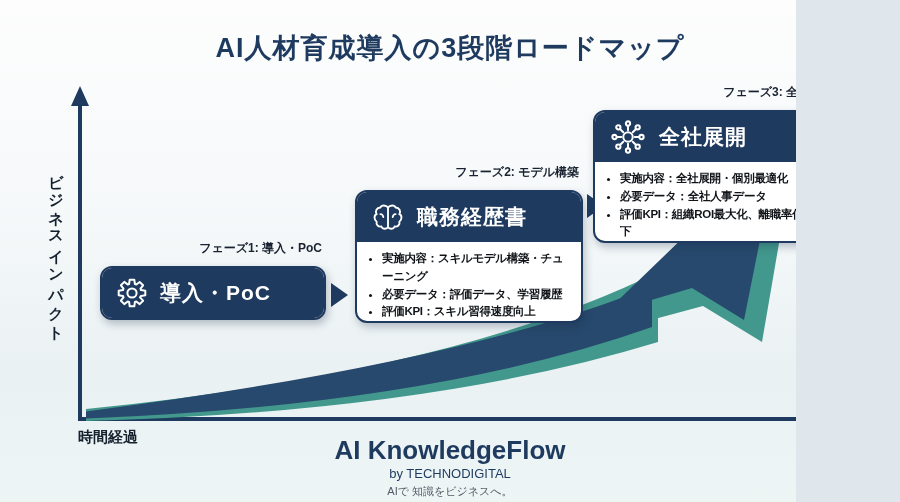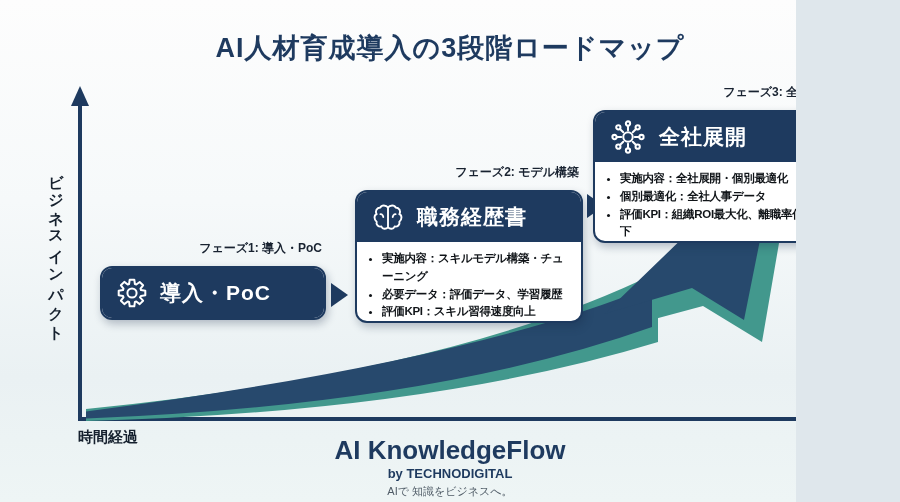--- a/index.html
+++ b/index.html
@@ -45,21 +45,21 @@
   }
   .connector{
     position:absolute;width:0;height:0;z-index:3;
     border-left:17px solid #1e3a5f;
     border-top:12px solid transparent;border-bottom:12px solid transparent;
   }
   .footer{
     position:absolute;left:0;top:436px;width:900px;text-align:center;z-index:3;
   }
   .brand{font-size:26px;font-weight:800;color:#1e3a5f;line-height:1.15;}
-  .byline{font-size:13px;font-weight:700;color:#1e3a5f;line-height:1.3;}
+  .byline{font-size:13px;font-weight:400;color:#1e3a5f;line-height:1.3;}
   .tagline{font-size:11px;font-weight:400;color:#4f5b66;line-height:1.5;}
   .hdr-icon{flex:0 0 auto;display:block;}
 </style>
 </head>
 <body>
 
 <div class="canvas">
 
   <svg class="diagram-svg" width="900" height="502" viewBox="0 0 900 502">
 
@@ -144,21 +144,21 @@
             <circle cx="16" cy="4" r="1.9"></circle>
           <line x1="20.2" y1="11.8" x2="22.7" y2="9.3"></line>
             <circle cx="24.6" cy="7.4" r="1.9"></circle>
         </g>
       </svg>
       <span class="card-title">全社展開</span>
     </div>
     <div class="card-body">
       <ul>
         <li>実施内容：全社展開・個別最適化</li>
-        <li>個別最適化：全社人事データ</li>
+        <li>必要データ：全社人事データ</li>
         <li>評価KPI：組織ROI最大化、離職率低下</li>
       </ul>
     </div>
   </div>
 
   <div class="footer">
     <div class="brand">AI KnowledgeFlow</div>
     <div class="byline">by TECHNODIGITAL</div>
     <div class="tagline">AIで 知識をビジネスへ。</div>
   </div>

